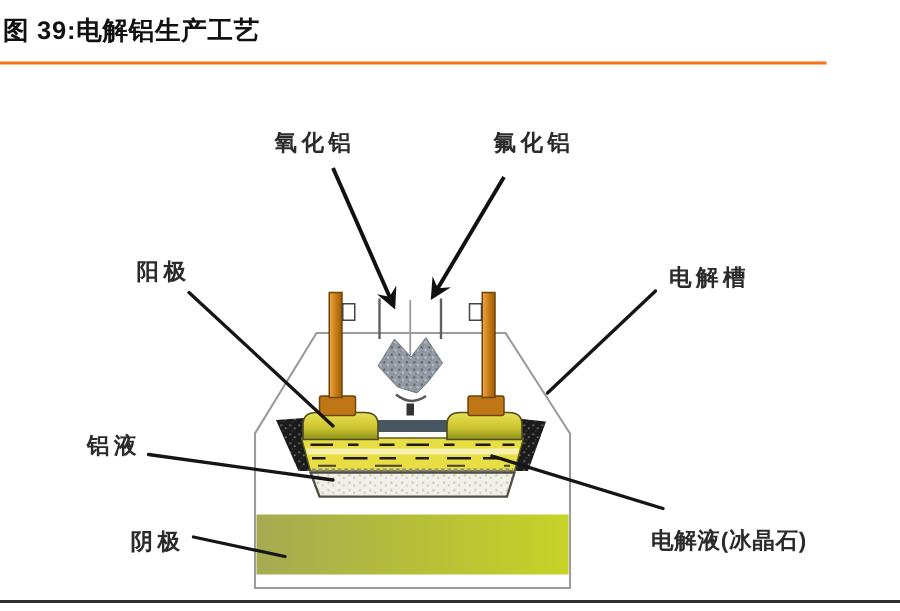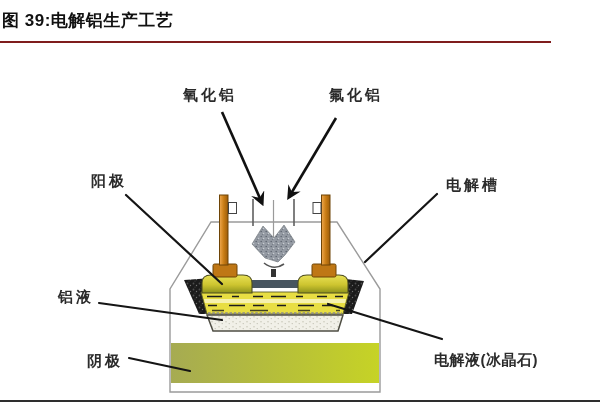--- a/index.html
+++ b/index.html
@@ -5,21 +5,21 @@
   html,body{margin:0;padding:0;background:#ffffff;}
   .page{
     position:relative;
     width:600px;height:407px;
     background:#ffffff;
     overflow:hidden;
     font-family:"Liberation Sans","DejaVu Sans",sans-serif;
   }
   .header{
     position:absolute;top:0;left:0;width:551px;height:41px;
-    border-bottom:2px solid #7f1d1d;
+    border-bottom:2px solid #f97316;
     display:flex;align-items:center;
     background:transparent;
   }
   .figure-title{
     margin:0;padding:0 0 0 2px;
     font-size:17px;font-weight:bold;color:#111111;
     letter-spacing:0.5px;
   }
   .diagram-svg{position:absolute;top:0;left:0;}
   .bottom-rule{

